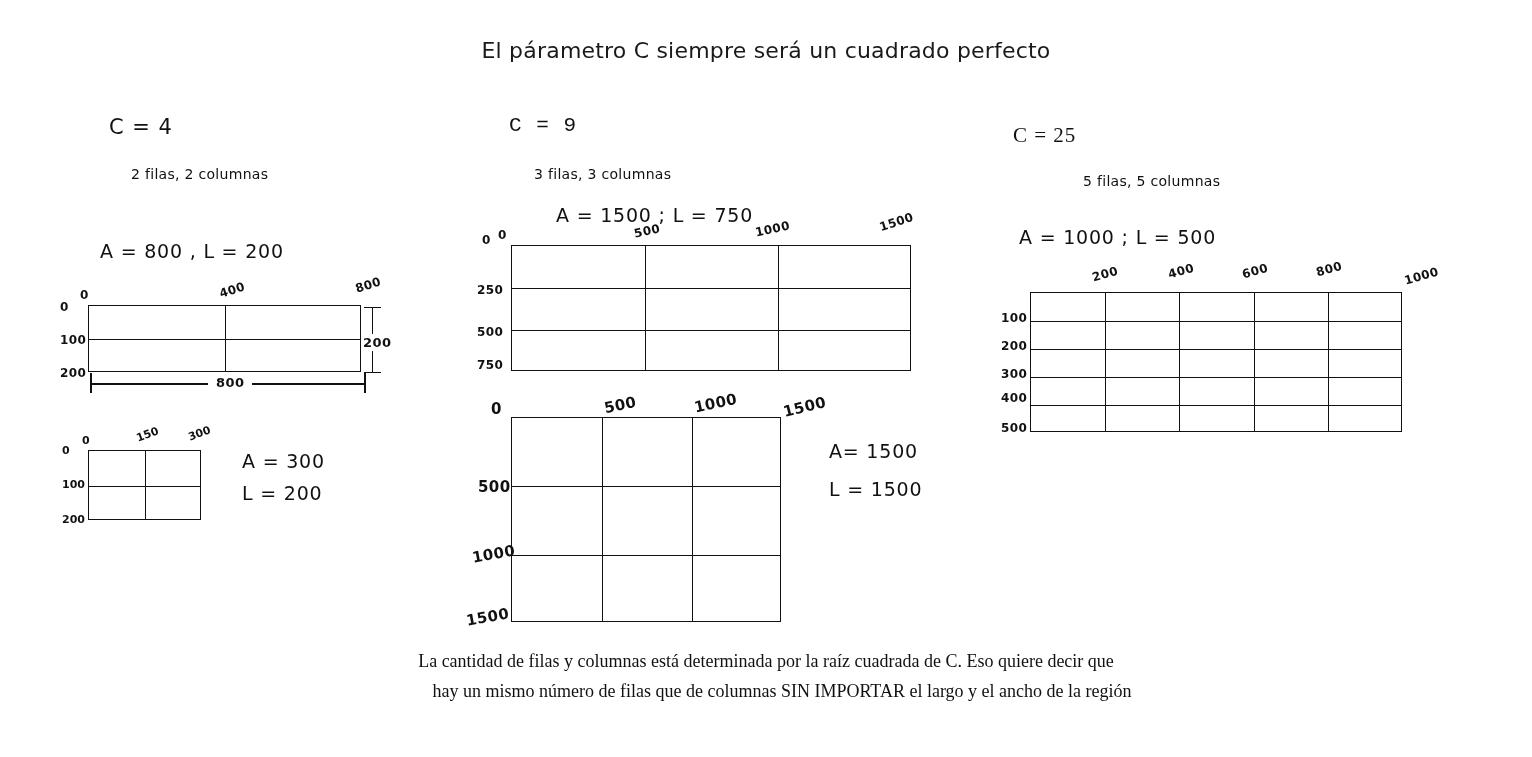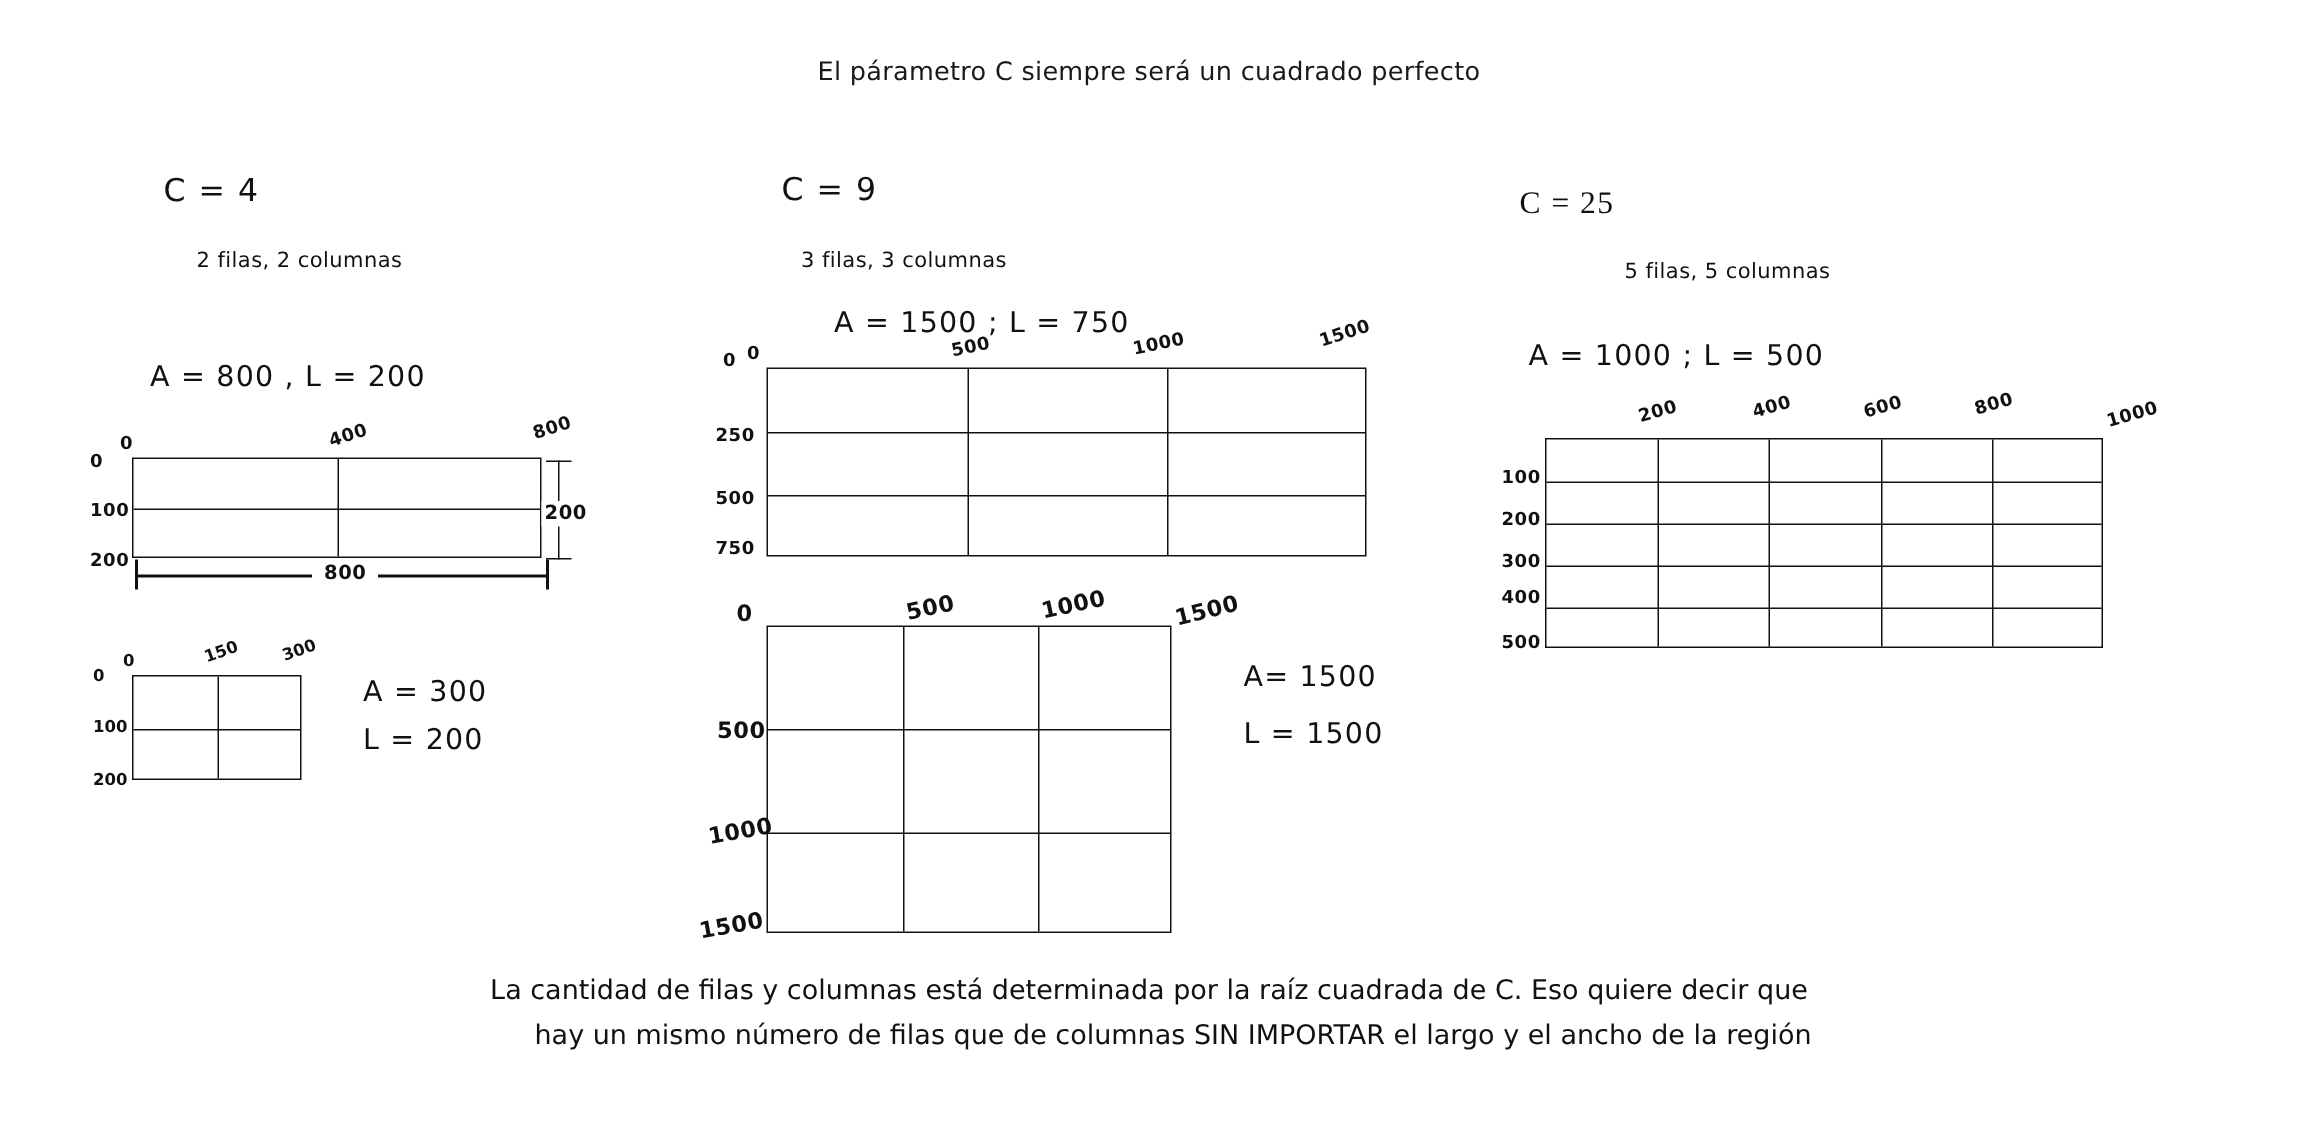--- a/index.html
+++ b/index.html
@@ -15,21 +15,21 @@
     color: #111111;
     overflow: hidden;
   }
   .abs { position: absolute; }
 
   .title {
     top: 38px;
     left: 0;
     width: 1532px;
     text-align: center;
-    font-size: 17px;
+    font-size: 22px;
     color: #1a1a1a;
     letter-spacing: 0.2px;
   }
 
   .c-label {
     font-size: 21px;
     letter-spacing: 1px;
   }
   .sub-label {
     font-size: 14px;
@@ -86,20 +86,21 @@
     border-left: 1.8px solid #111;
   }
 
   .footer {
     left: 0;
     width: 1532px;
     text-align: center;
     font-size: 18px;
     line-height: 30px;
     color: #111;
+    font-family: Liberation Serif, serif;
   }
   .footer-line1 { top: 646px; }
   .footer-line2 { top: 676px; padding-left: 16px; }
 </style>
 </head>
 <body>
 
 <div class="abs title">El párametro C siempre será un cuadrado perfecto</div>
 
 <div class="abs c-label" style="left:97px; top:115px;margin-left:12px;">C = 4</div>
@@ -137,21 +138,21 @@
 <div class="abs tick-sm" style="left:82px; top:434px;">0</div>
 <div class="abs tick-sm" style="left:136px; top:428px; transform:rotate(-20deg);">150</div>
 <div class="abs tick-sm" style="left:188px; top:427px; transform:rotate(-20deg);">300</div>
 <div class="abs tick-sm" style="left:62px; top:444px;">0</div>
 <div class="abs tick-sm" style="left:62px; top:478px;">100</div>
 <div class="abs tick-sm" style="left:62px; top:513px;">200</div>
 
 <div class="abs al-label-2" style="left:242px; top:450px;">A = 300</div>
 <div class="abs al-label-2" style="left:242px; top:482px;">L = 200</div>
 
-<div class="abs c-label" style="left:521px; top:114px;">C = 9</div>
+<div class="abs c-label" style="left:509px; top:114px;font-family:Liberation Mono, monospace;">C = 9</div>
 <div class="abs sub-label" style="left:534px; top:166px;">3 filas, 3 columnas</div>
 
 <div class="abs al-label-2" style="left:556px; top:204px;">A = 1500 ;  L = 750</div>
 
 <div class="grid" style="left:511px; top:245px; width:400px; height:126px;">
   <div class="vline" style="left:133px;"></div>
   <div class="vline" style="left:266px;"></div>
   <div class="hline" style="top:42px;"></div>
   <div class="hline" style="top:84px;"></div>
 </div>

